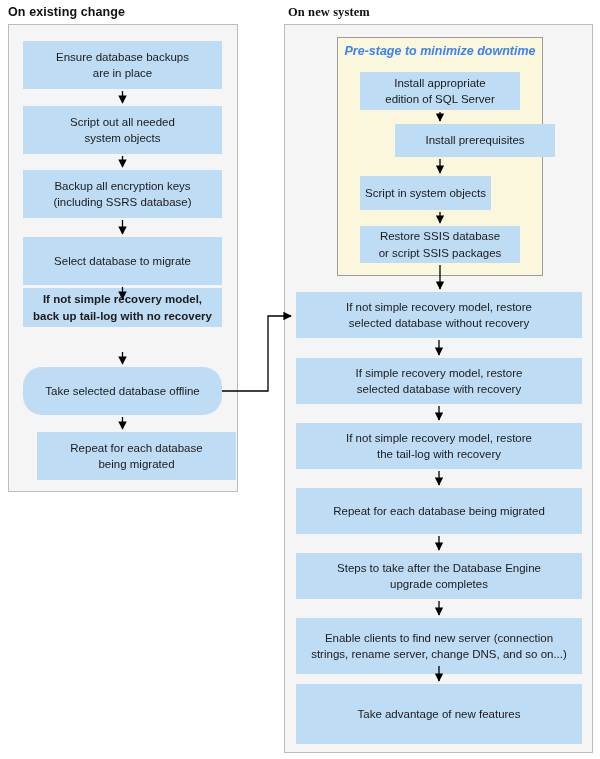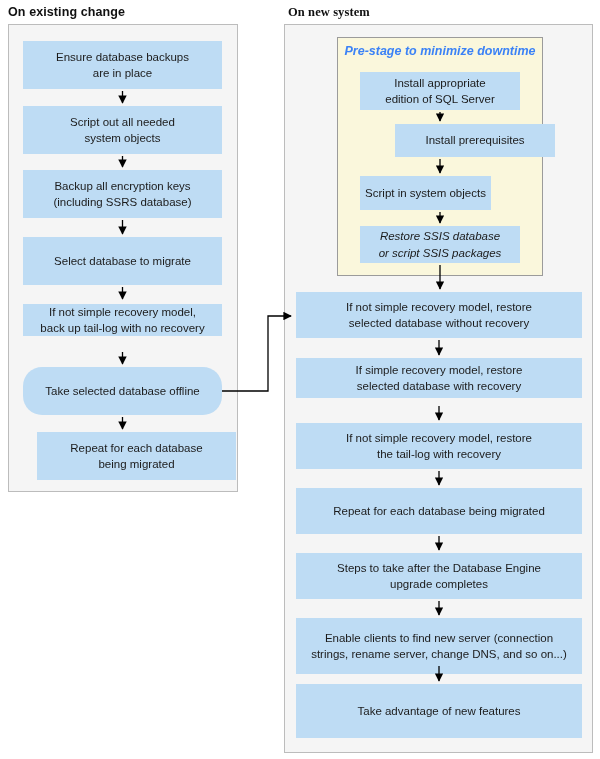--- a/index.html
+++ b/index.html
@@ -75,50 +75,50 @@
 
   <div class="panel" style="left:8px; top:24px; width:230px; height:468px;"></div>
 
   <div class="bluebox" style="left:23px; top:41px;  width:199px; height:48px;">Ensure database backups
 are in place</div>
   <div class="bluebox" style="left:23px; top:106px; width:199px; height:48px;">Script out all needed
 system objects</div>
   <div class="bluebox" style="left:23px; top:237px; width:199px; height:48px;">Select database to migrate</div>
   <div class="bluebox" style="left:23px; top:170px; width:199px; height:48px;">Backup all encryption keys
 (including SSRS database)</div>
-  <div class="bluebox" style="left:23px; top:304px; width:199px; height:32px;">If not simple recovery model,
+  <div class="bluebox" style="left:23px; top:288px; width:199px; height:39px;font-weight:bold;">If not simple recovery model,
 back up tail-log with no recovery</div>
   <div class="bluebox" style="left:23px; top:367px; width:199px; height:48px;border-radius:19px;">Take selected database offline</div>
   <div class="bluebox" style="left:23px; top:432px; width:199px; height:48px;margin-left:14px;">Repeat for each database
 being migrated</div>
 
   <div class="panel" style="left:284px; top:24px; width:309px; height:729px;"></div>
 
   <div class="prestage" style="left:337px; top:37px; width:206px; height:239px;"></div>
   <div class="prestage-title" style="left:337px; top:44px; width:206px;">Pre-stage to minimize downtime</div>
 
   <div class="bluebox" style="left:360px; top:72px;  width:160px; height:38px;">Install appropriate
 edition of SQL Server</div>
   <div class="bluebox" style="left:360px; top:124px; width:160px; height:33px;margin-left:35px;">Install prerequisites</div>
   <div class="bluebox" style="left:360px; top:176px; width:131px; height:34px;">Script in system objects</div>
-  <div class="bluebox" style="left:360px; top:226px; width:160px; height:37px;font-style:italic;">Restore SSIS database
+  <div class="bluebox" style="left:360px; top:226px; width:160px; height:37px;">Restore SSIS database
 or script SSIS packages</div>
 
   <div class="bluebox" style="left:296px; top:292px; width:286px; height:46px;">If not simple recovery model, restore
 selected database without recovery</div>
-  <div class="bluebox" style="left:296px; top:358px; width:286px; height:40px;">If simple recovery model, restore
+  <div class="bluebox" style="left:296px; top:358px; width:286px; height:46px;">If simple recovery model, restore
 selected database with recovery</div>
   <div class="bluebox" style="left:296px; top:423px; width:286px; height:46px;">If not simple recovery model, restore
 the tail-log with recovery</div>
   <div class="bluebox" style="left:296px; top:488px; width:286px; height:46px;">Repeat for each database being migrated</div>
   <div class="bluebox" style="left:296px; top:553px; width:286px; height:46px;">Steps to take after the Database Engine
 upgrade completes</div>
   <div class="bluebox" style="left:296px; top:618px; width:286px; height:56px;">Enable clients to find new server (connection
 strings, rename server, change DNS, and so on...)</div>
-  <div class="bluebox" style="left:296px; top:684px; width:286px; height:54px;text-align:right;">Take advantage of new features</div>
+  <div class="bluebox" style="left:296px; top:684px; width:286px; height:60px;text-align:right;">Take advantage of new features</div>
 
   <svg class="arrows-overlay" viewBox="0 0 600 759">
     <defs>
       <marker id="ah" viewBox="0 0 10 10" refX="9" refY="5" markerWidth="6.5" markerHeight="6.5" orient="auto-start-reverse">
         <path d="M0,0 L10,5 L0,10 Z" fill="#000"></path>
       </marker>
     </defs>
     <g stroke="#000" stroke-width="1.3" fill="none">
 
       <line x1="122.5" y1="91" x2="122.5" y2="103" marker-end="url(#ah)"></line>

